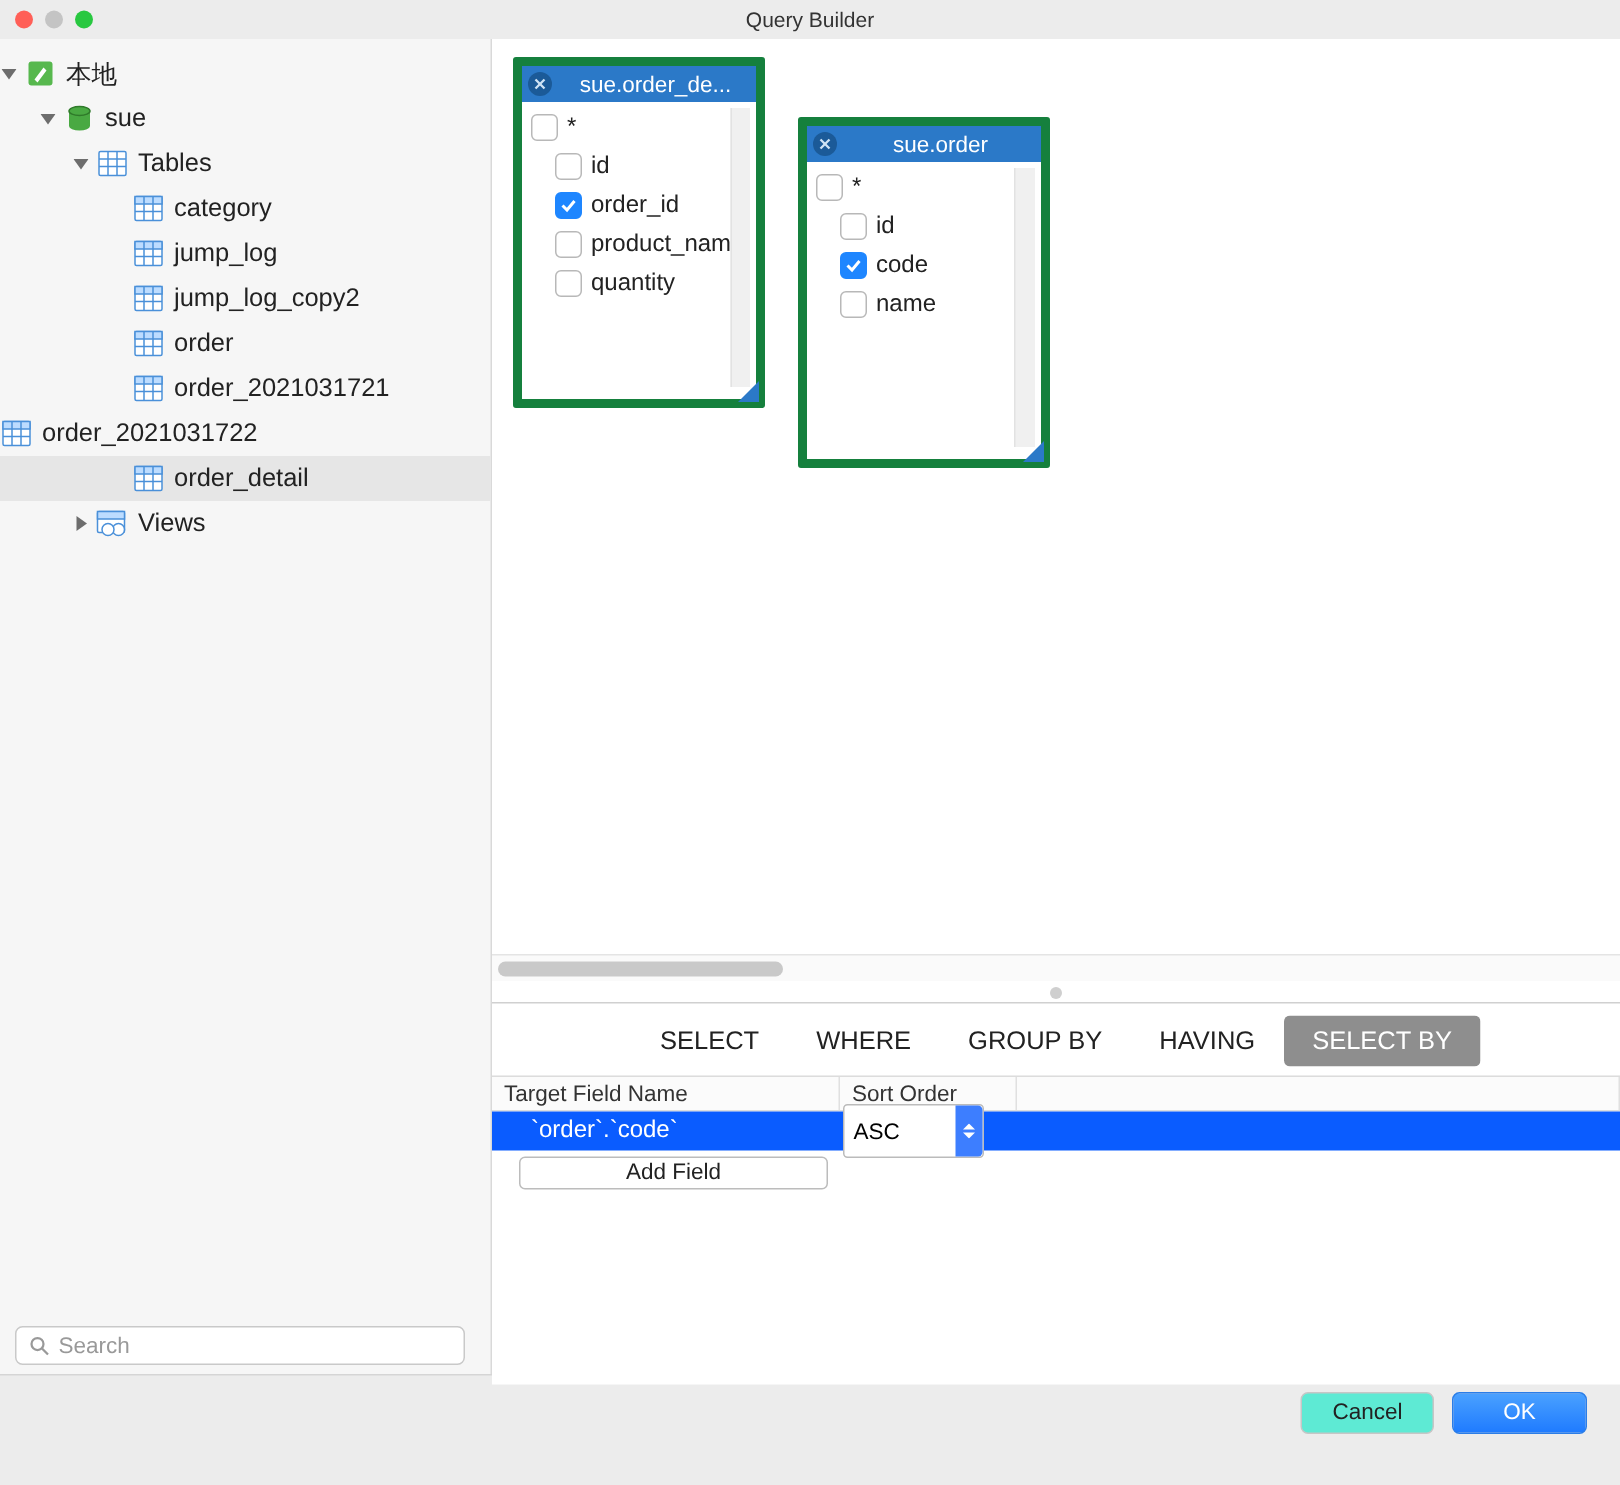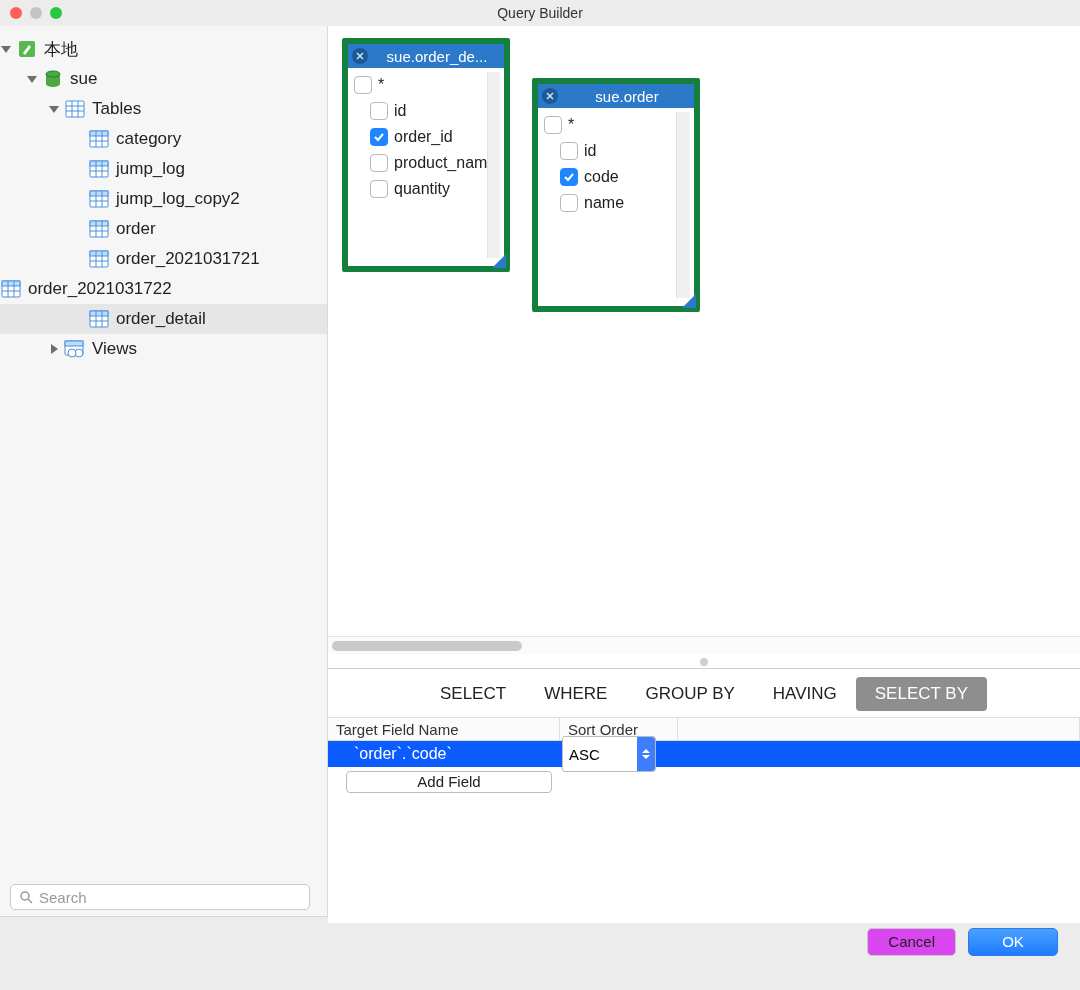--- a/index.html
+++ b/index.html
@@ -54,21 +54,21 @@
   .gh-cell{ padding:2px 8px; border-right:1px solid #e0e0e0; display:flex; align-items:center;}
   .grid-row{ display:flex; height:26px; align-items:center; }
   .grid-row.sel{ background:#0a5cff; color:#fff; }
   .gr-cell{ padding:0 10px; font-size:16px;}
   .sel-combo{ background:#fff; color:#000; border:1px solid #bbb; height:36px; width:94px; border-radius:3px; display:flex; align-items:center; padding:0 6px; font-size:15px; position:relative;}
   .sel-combo .stepper{ position:absolute; right:0; top:0; bottom:0; width:18px; background:#3d7eff; border-radius:0 3px 3px 0; display:flex; flex-direction:column; align-items:center; justify-content:center;}
   .add-field{ margin:4px 0 0 18px; width:206px; height:22px; border:1px solid #bcbcbc; border-radius:4px; background:#fff; font-size:15px; text-align:center; line-height:20px; cursor:default;}
 
   
   .footer { height:50px; background:#ececec; border-top:1px solid #d5d5d5; display:flex; align-items:center; justify-content:flex-end; gap:12px; padding-right:22px;}
-  .btn{ height:28px; padding:0 20px; border-radius:5px; border:1px solid #c6c6c6; background:#d946ef; font-size:15px; display:flex; align-items:center; justify-content:center; cursor:default;}
+  .btn{ height:28px; padding:0 20px; border-radius:5px; border:1px solid #c6c6c6; background:#5eead4; font-size:15px; display:flex; align-items:center; justify-content:center; cursor:default;}
   .btn.primary{ background:linear-gradient(#4aa1ff,#1f7bff); color:#fff; border-color:#2a7de8; min-width:90px;}
 </style>
 </head>
 <body>
 
 <div class="titlebar">
   <div class="traffic">
     <div class="tl-red"></div>
     <div class="tl-yel"></div>
     <div class="tl-grn"></div>

